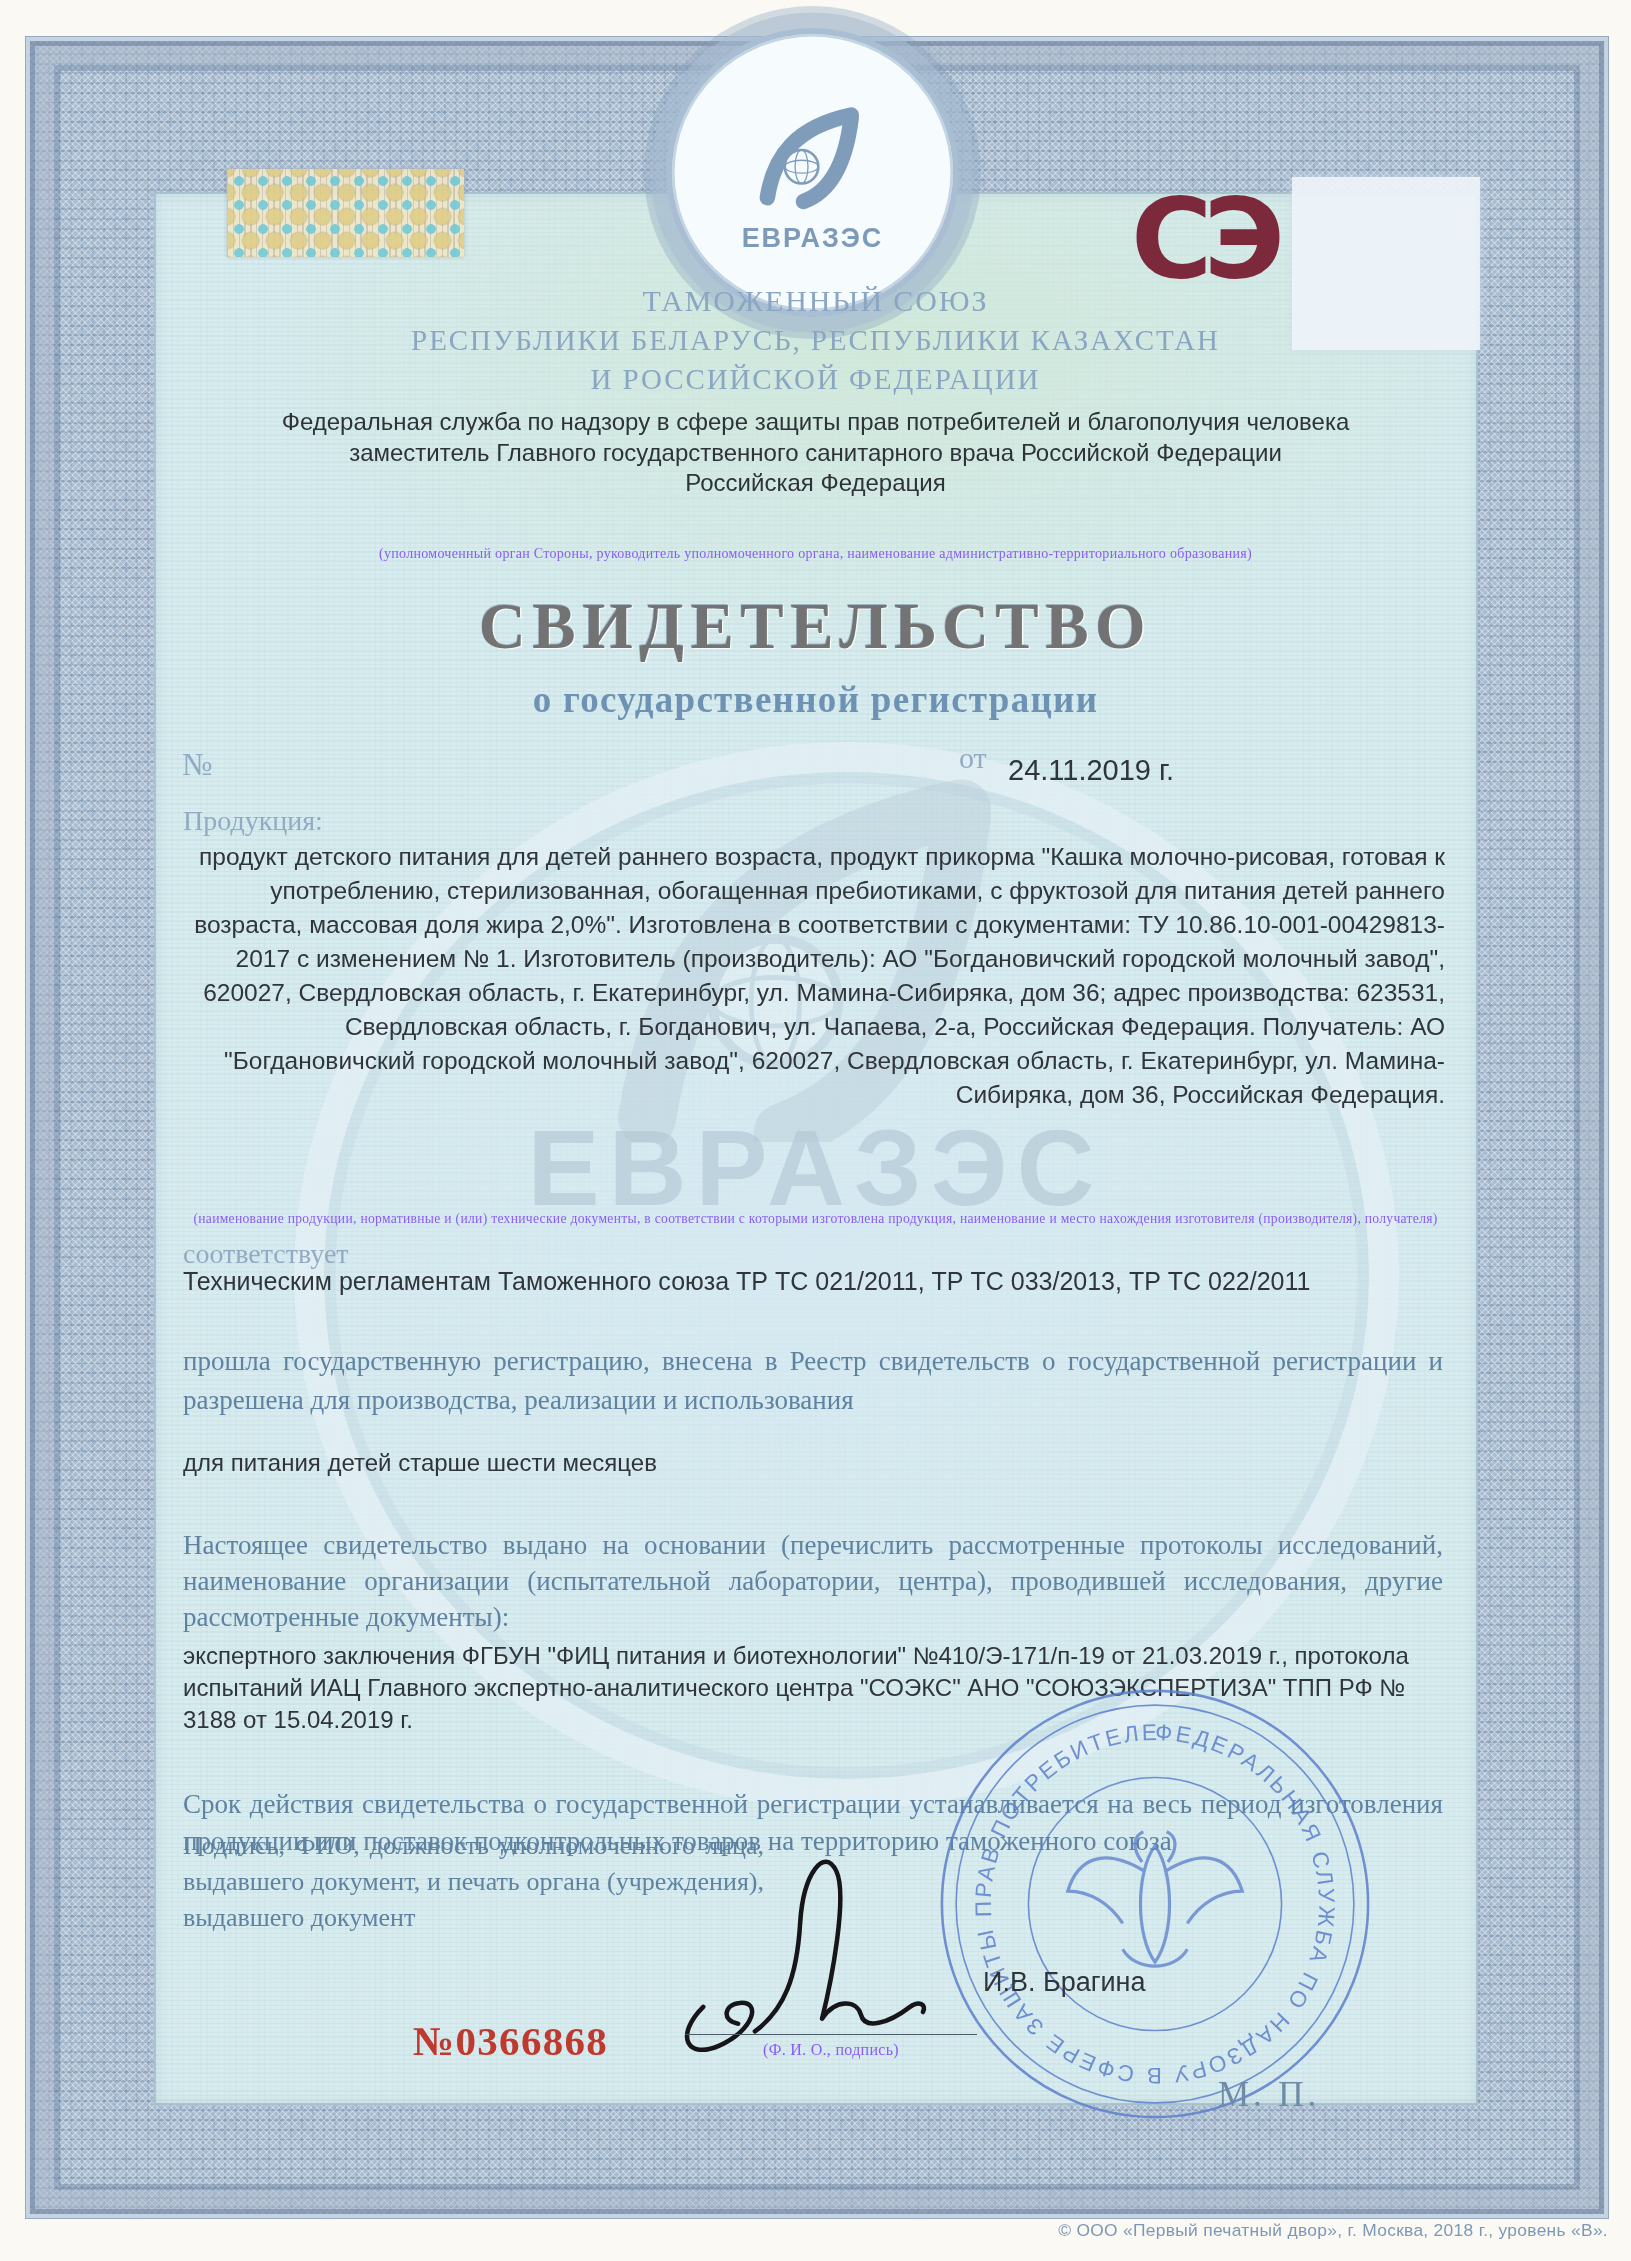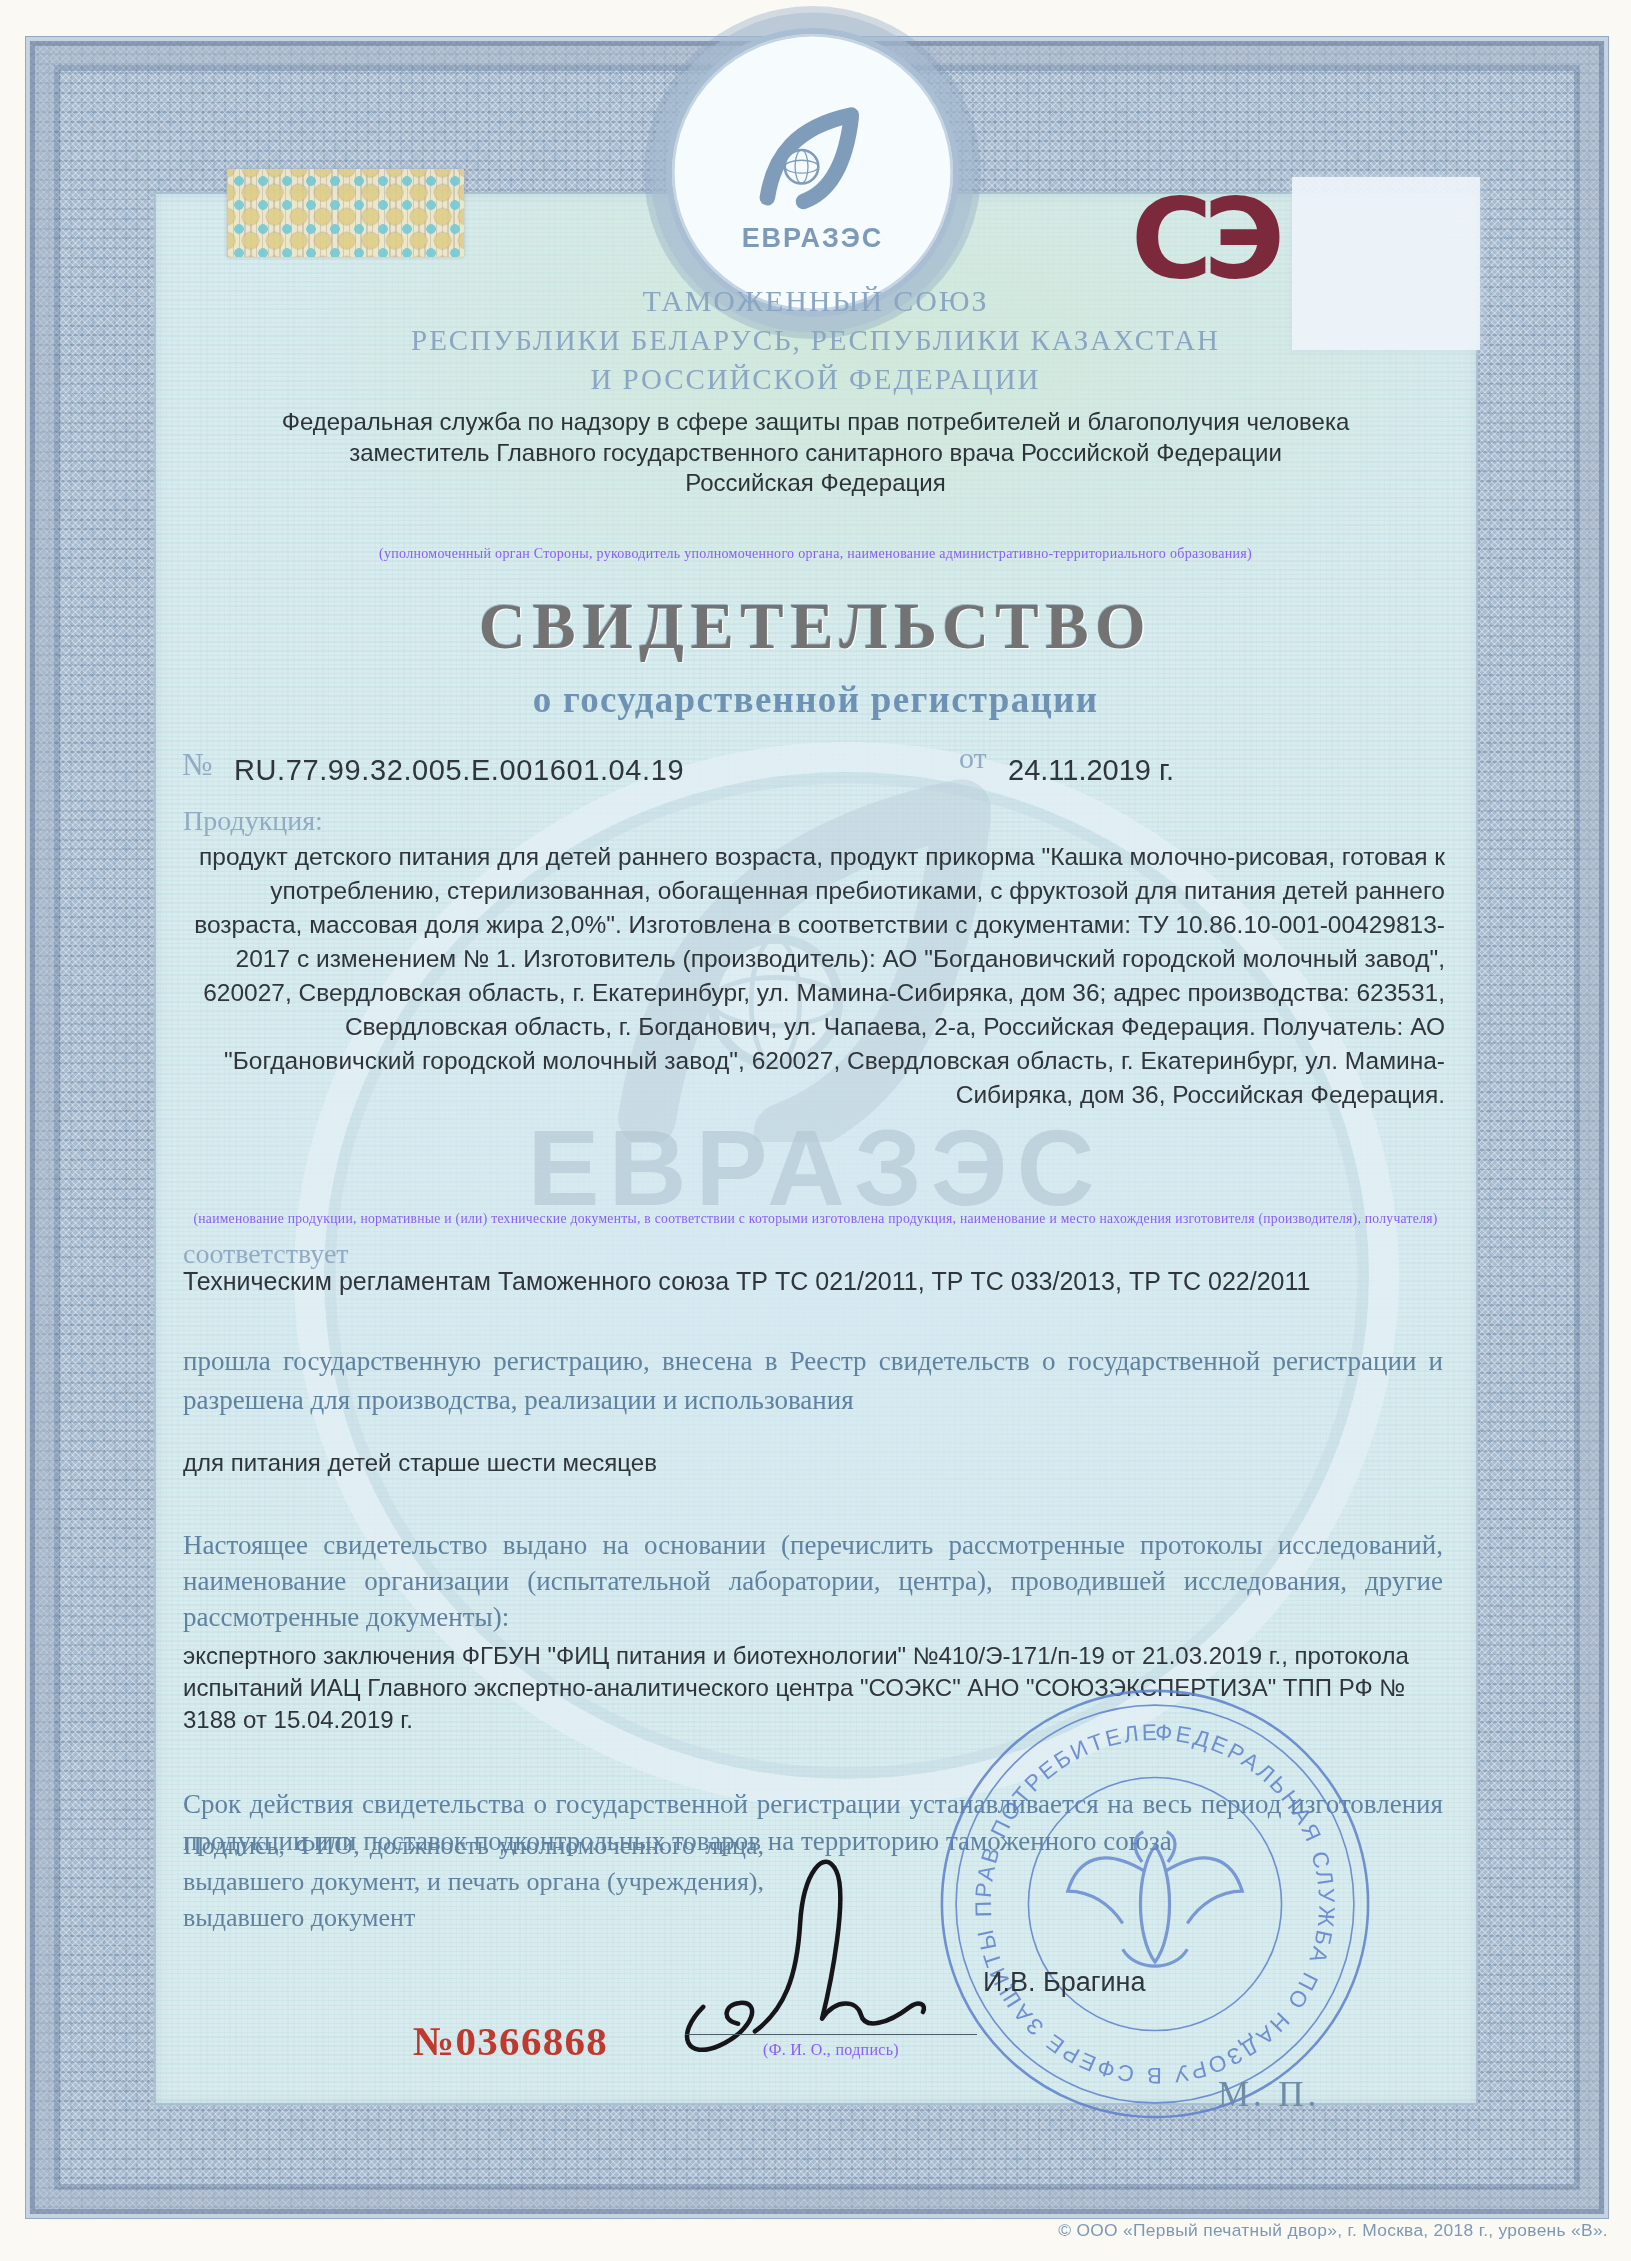--- a/index.html
+++ b/index.html
@@ -125,21 +125,20 @@
   <div class="c auth abs" style="top:408px;">Федеральная служба по надзору в сфере защиты прав потребителей и благополучия человека</div>
   <div class="c auth abs" style="top:439px;">заместитель Главного государственного санитарного врача Российской Федерации</div>
   <div class="c auth abs" style="top:469px;">Российская Федерация</div>
 
   <div class="c tiny-cap abs" style="top:546px;">(уполномоченный орган Стороны, руководитель уполномоченного органа, наименование административно-территориального образования)</div>
 
   <div class="c big-title abs" style="top:589px;">СВИДЕТЕЛЬСТВО</div>
   <div class="c sub-title abs" style="top:678px;">о государственной регистрации</div>
 
   <div class="abs pale-serif" style="left:182px;top:746px;font-size:32px;">№</div>
-  <div class="abs dark" style="left:234px;top:754px;font-size:29px;letter-spacing:0.6px;">RU.77.99.32.005.E.001601.04.19</div>
   <div class="abs pale-serif" style="left:959px;top:741px;font-size:30px;">от</div>
   <div class="abs dark" style="left:1008px;top:754px;font-size:29px;">24.11.2019 г.</div>
 
   <div class="abs pale-serif" style="left:183px;top:805px;font-size:28px;">Продукция:</div>
   <div class="abs product-text" style="left:183px;top:840px;width:1262px;">продукт детского питания для детей раннего возраста, продукт прикорма "Кашка молочно-рисовая, готовая к употреблению, стерилизованная, обогащенная пребиотиками, с фруктозой для питания детей раннего возраста, массовая доля жира 2,0%". Изготовлена в соответствии с документами: ТУ 10.86.10-001-00429813-2017 с изменением № 1. Изготовитель (производитель): АО "Богдановичский городской молочный завод", 620027, Свердловская область, г. Екатеринбург, ул. Мамина-Сибиряка, дом 36; адрес производства: 623531, Свердловская область, г. Богданович, ул. Чапаева, 2-а, Российская Федерация.  Получатель: АО "Богдановичский городской молочный завод", 620027, Свердловская область, г. Екатеринбург, ул. Мамина-Сибиряка, дом 36, Российская Федерация.</div>
   <div class="c tiny-cap abs" style="top:1211px;font-size:13.6px;">(наименование продукции, нормативные и (или) технические документы, в соответствии с которыми изготовлена продукция, наименование и место нахождения изготовителя (производителя), получателя)</div>
 
   <div class="abs pale-serif" style="left:183px;top:1238px;font-size:28px;">соответствует</div>
   <div class="abs dark" style="left:183px;top:1267px;width:1262px;font-size:25px;">Техническим регламентам Таможенного союза ТР ТС 021/2011, ТР ТС 033/2013, ТР ТС 022/2011</div>
 

